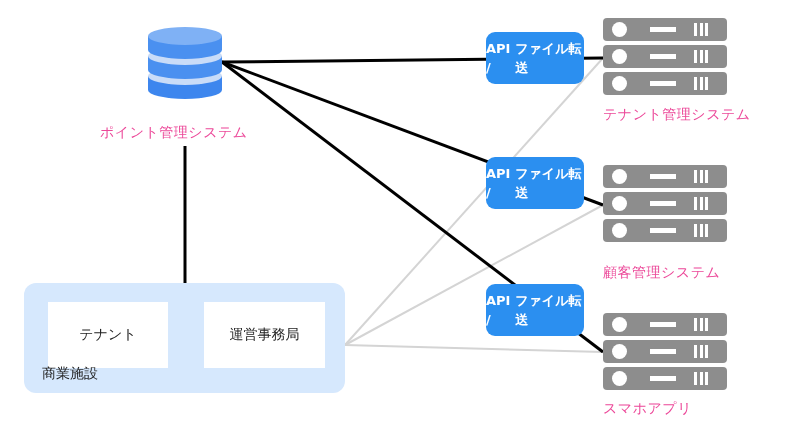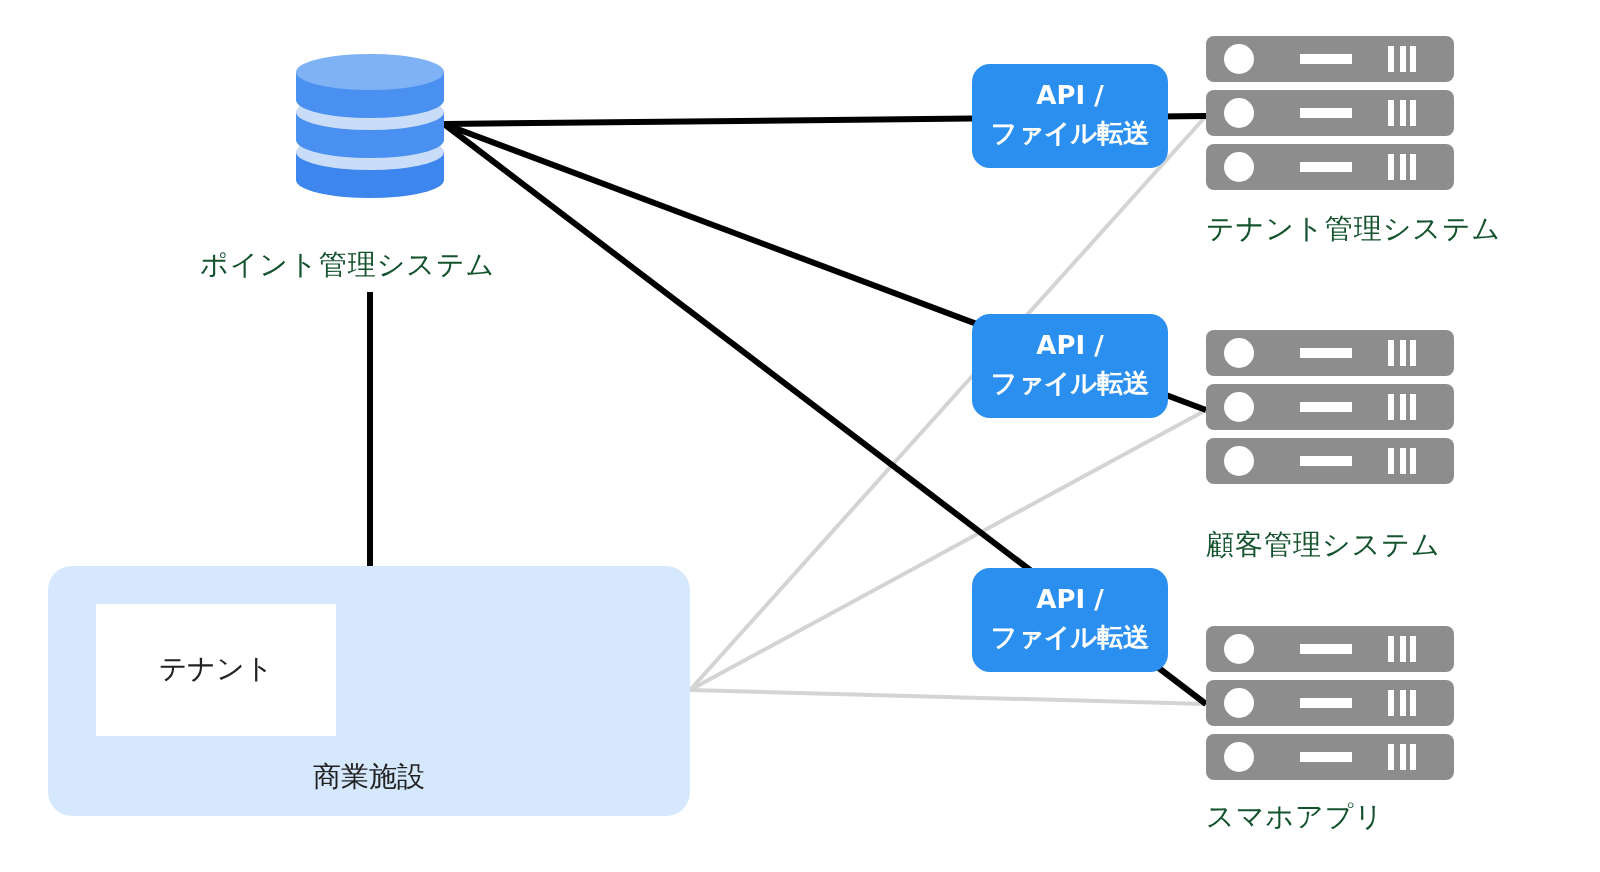--- a/index.html
+++ b/index.html
@@ -1,30 +1,30 @@
 <!DOCTYPE html>
 <html><head>
 <meta charset="utf-8">
 <style>
   html, body { margin: 0; padding: 0; background: #ffffff; }
   body { width: 800px; height: 436px; position: relative; overflow: hidden;
          font-family: "DejaVu Sans", "Liberation Sans", sans-serif; color: #222; }
   #lines { position: absolute; left: 0; top: 0; width: 800px; height: 436px; }
   .abs { position: absolute; }
-  .label { font-size: 14px; color: #14532d; white-space: nowrap; letter-spacing: 0.5px; }
-  .facility { left: 24px; top: 283px; width: 321px; height: 125px; background: #d6e8fd;
+  .label { font-size: 14px; color: #ec4899; white-space: nowrap; letter-spacing: 0.5px; }
+  .facility { left: 24px; top: 283px; width: 321px; height: 110px; background: #d6e8fd;
               border-radius: 12px; }
   .inner { position: absolute; top: 19px; height: 66px; background: #ffffff;
            display: flex; align-items: center; justify-content: center; font-size: 14px; }
   .inner.tenant { left: 24px; width: 120px; }
   .inner.office { left: 180px; width: 121px; }
-  .facility-label { position: absolute; left: 0; right: 0; bottom: 10px; text-align: center; font-size: 14px; }
+  .facility-label { position: absolute; left: 18px; right: 0; bottom: 10px; font-size: 14px; }
   .badge { left: 486px; width: 98px; height: 52px; background: #2b8ff0; border-radius: 9px;
            color: #ffffff; font-weight: bold; font-size: 13px; line-height: 19px;
-           display: flex; flex-direction: column; align-items: center; justify-content: center; }
+           display: flex; align-items: center; justify-content: center; }
   .server-stack { left: 603px; width: 124px; }
   .unit { position: relative; height: 23px; background: #8d8d8d; border-radius: 4px; margin-bottom: 4px; }
   .unit .led { position: absolute; left: 9px; top: 4px; width: 15px; height: 15px; border-radius: 50%; background: #fff; }
   .unit .slot { position: absolute; left: 47px; top: 9px; width: 26px; height: 5px; background: #fff; }
   .unit .vents { position: absolute; left: 91px; top: 5px; height: 13px; width: 14px; display: flex; justify-content: space-between; }
   .unit .vents i { display: block; width: 3px; height: 13px; background: #fff; }
   .server-label { left: 603px; font-size: 14px; }
 </style>
 </head>
 <body>
@@ -48,20 +48,23 @@
     <path d="M148 36 v14 a37 9 0 0 0 74 0 v-14 z" fill="#4a90f0"></path>
     <ellipse cx="185" cy="36" rx="37" ry="9" fill="#7fb1f5"></ellipse>
   </g>
 </svg>
 
 <div class="abs label" style="left:100px; top:124px; width:170px; ">ポイント管理システム</div>
 
 <div class="abs facility">
   <div class="inner tenant">
     <span>テナント</span>
+  </div>
+  <div class="inner office">
+    <span>運営事務局</span>
   </div>
   <div class="facility-label">商業施設</div>
 </div>
 
 <div class="abs badge" style="top:32px;">
   <span>API /</span>
   <span>ファイル転送</span>
 </div>
 <div class="abs badge" style="top:157px;">
   <span>API /</span>

